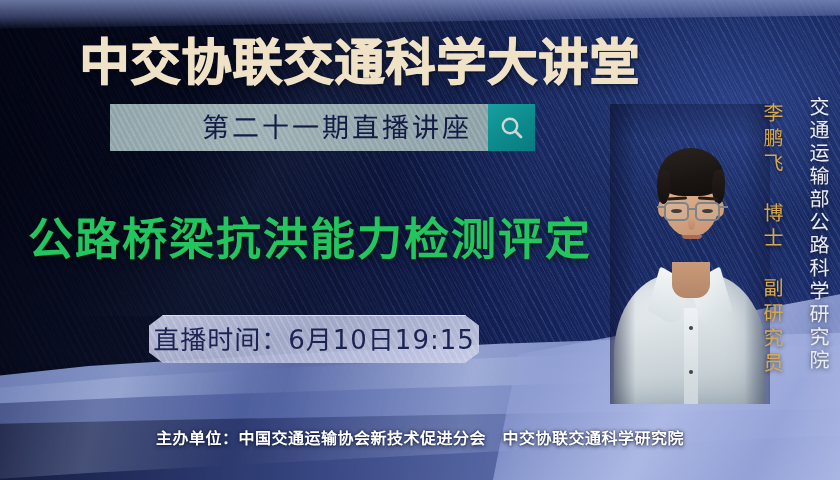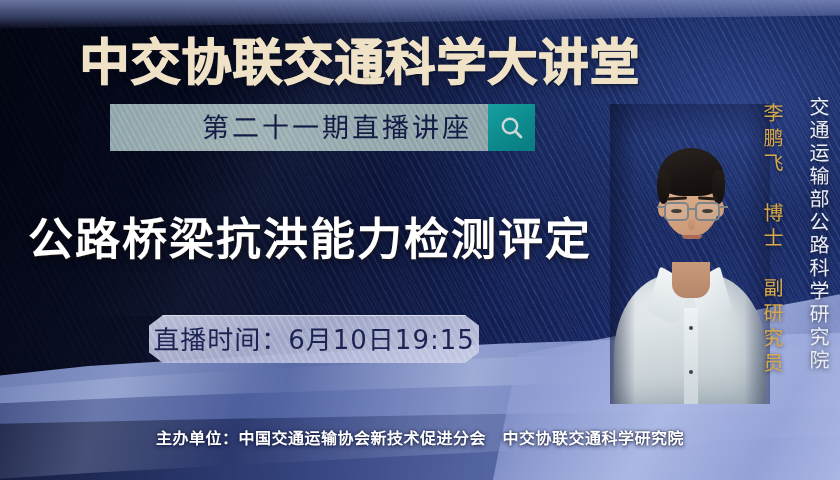--- a/index.html
+++ b/index.html
@@ -226,21 +226,21 @@
   }
   #search-box svg { display: block; }
 
   
 
   #headline {
     position: absolute;
     left: 28px; top: 203px;
     font-size: 45px;
     font-weight: 700;
-    color: #ffffff;
+    color: #22c55e;
     letter-spacing: 2px;
     white-space: nowrap;
     text-shadow: 0 2px 10px rgba(0,0,0,0.55), 1px 1px 0 rgba(60,34,6,0.5);
     z-index: 6;
   }
 
   
 
   #time-pill {
     position: absolute;

